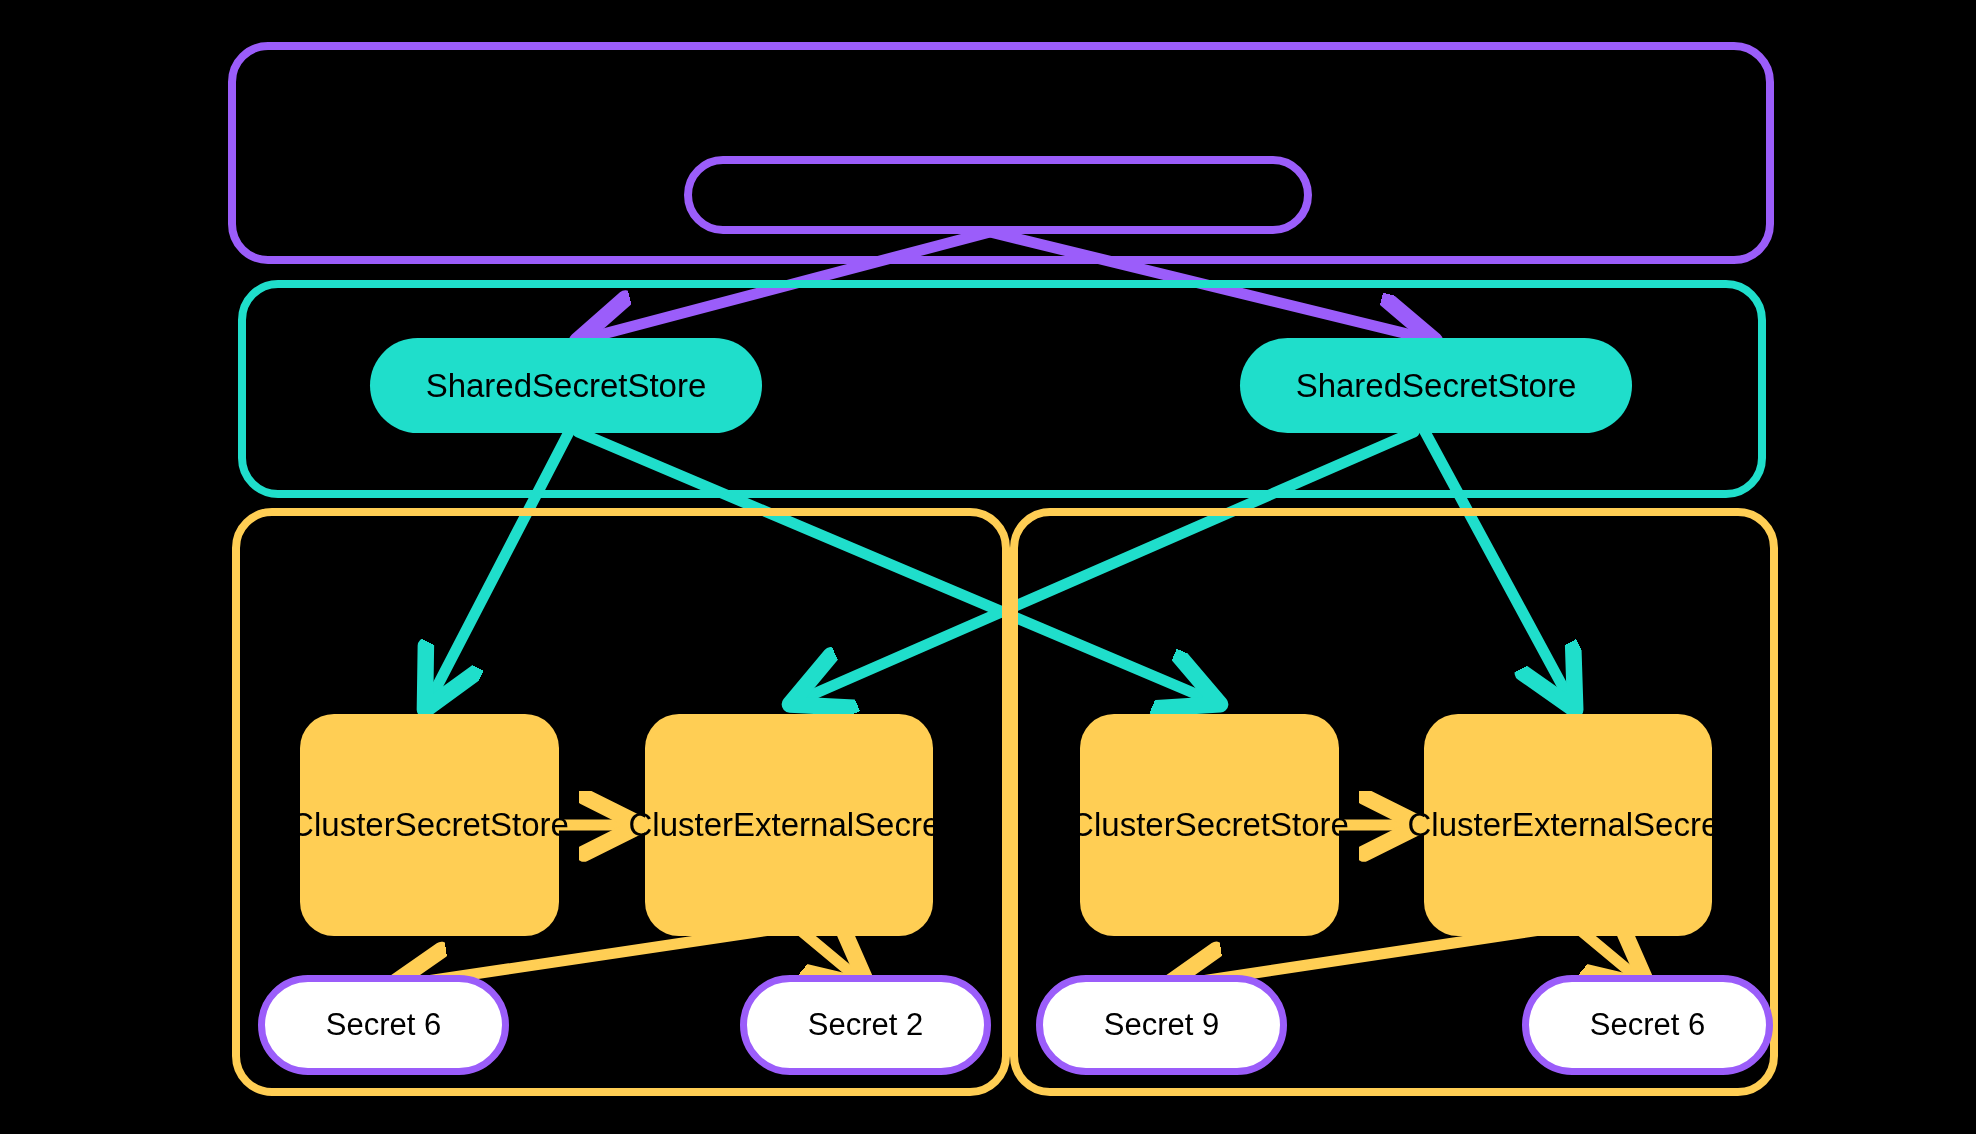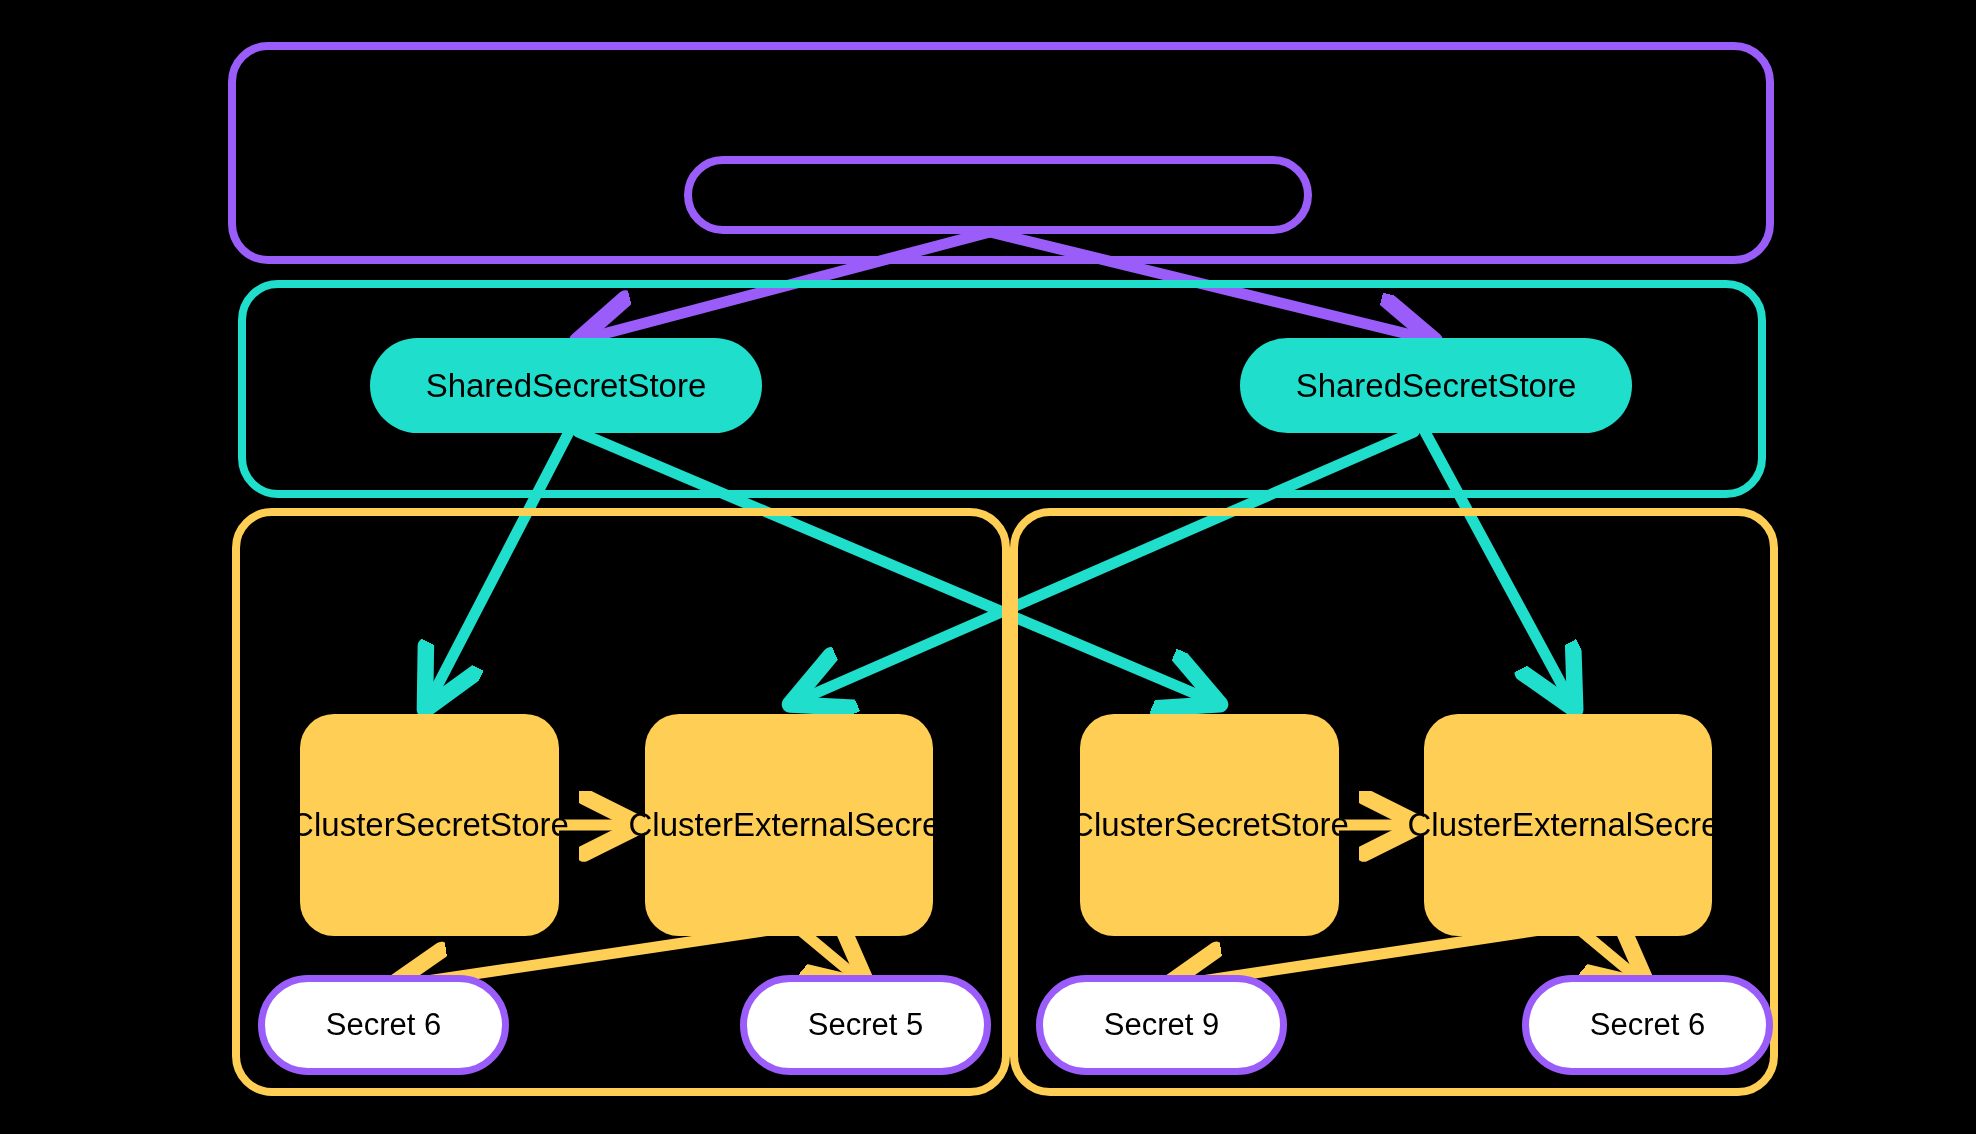--- a/index.html
+++ b/index.html
@@ -172,21 +172,21 @@
     <span>Cluster</span>
     <span>External</span>
     <span>Secret</span>
   </div>
 
   <div class="node secret-box" style="left:258px; top:975px; width:251px; height:100px;">
     <span>Secret 6</span>
   </div>
 
   <div class="node secret-box" style="left:740px; top:975px; width:251px; height:100px;">
-    <span>Secret 5</span>
+    <span>Secret 2</span>
   </div>
 
   <div class="node secret-box" style="left:1036px; top:975px; width:251px; height:100px;">
     <span>Secret 9</span>
   </div>
 
   <div class="node secret-box" style="left:1522px; top:975px; width:251px; height:100px;">
     <span>Secret 6</span>
   </div>
 

